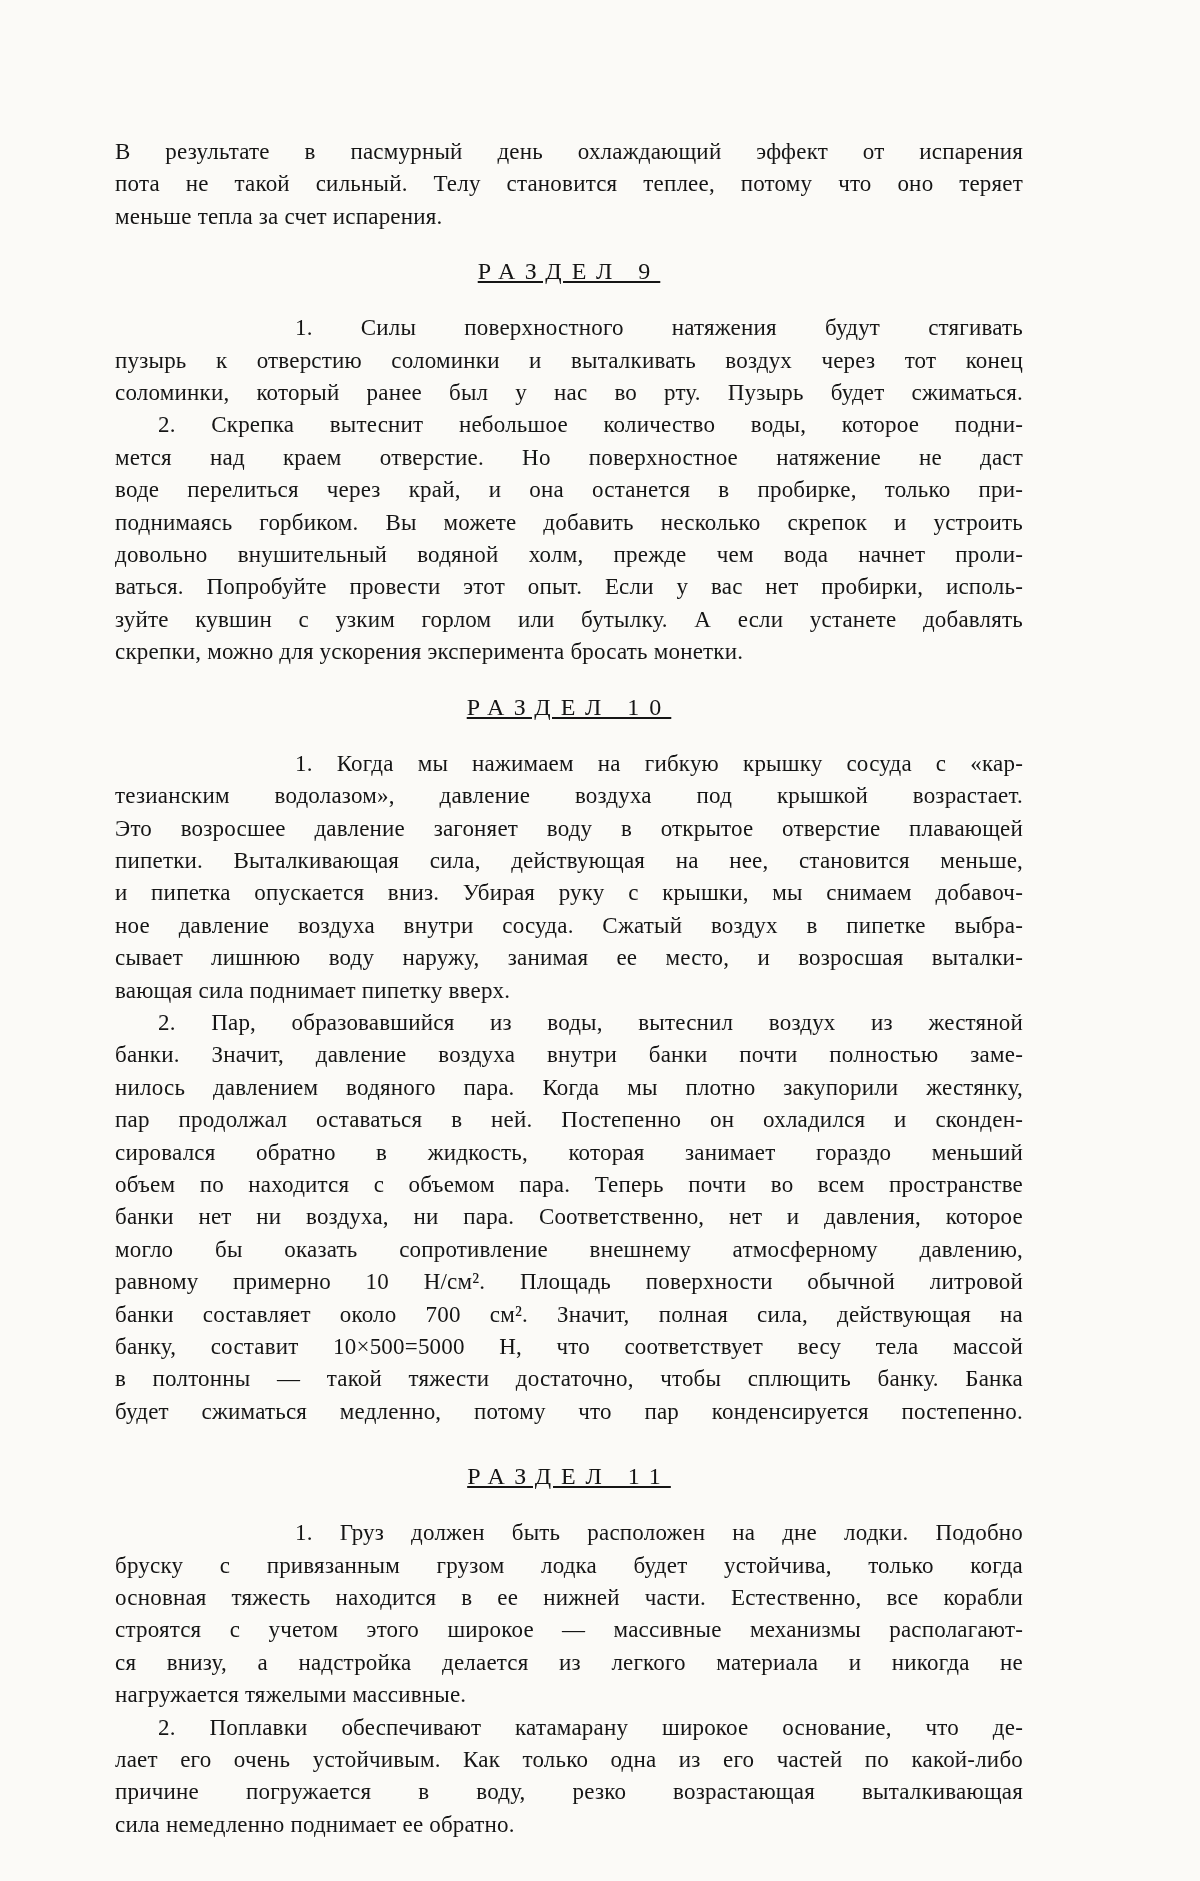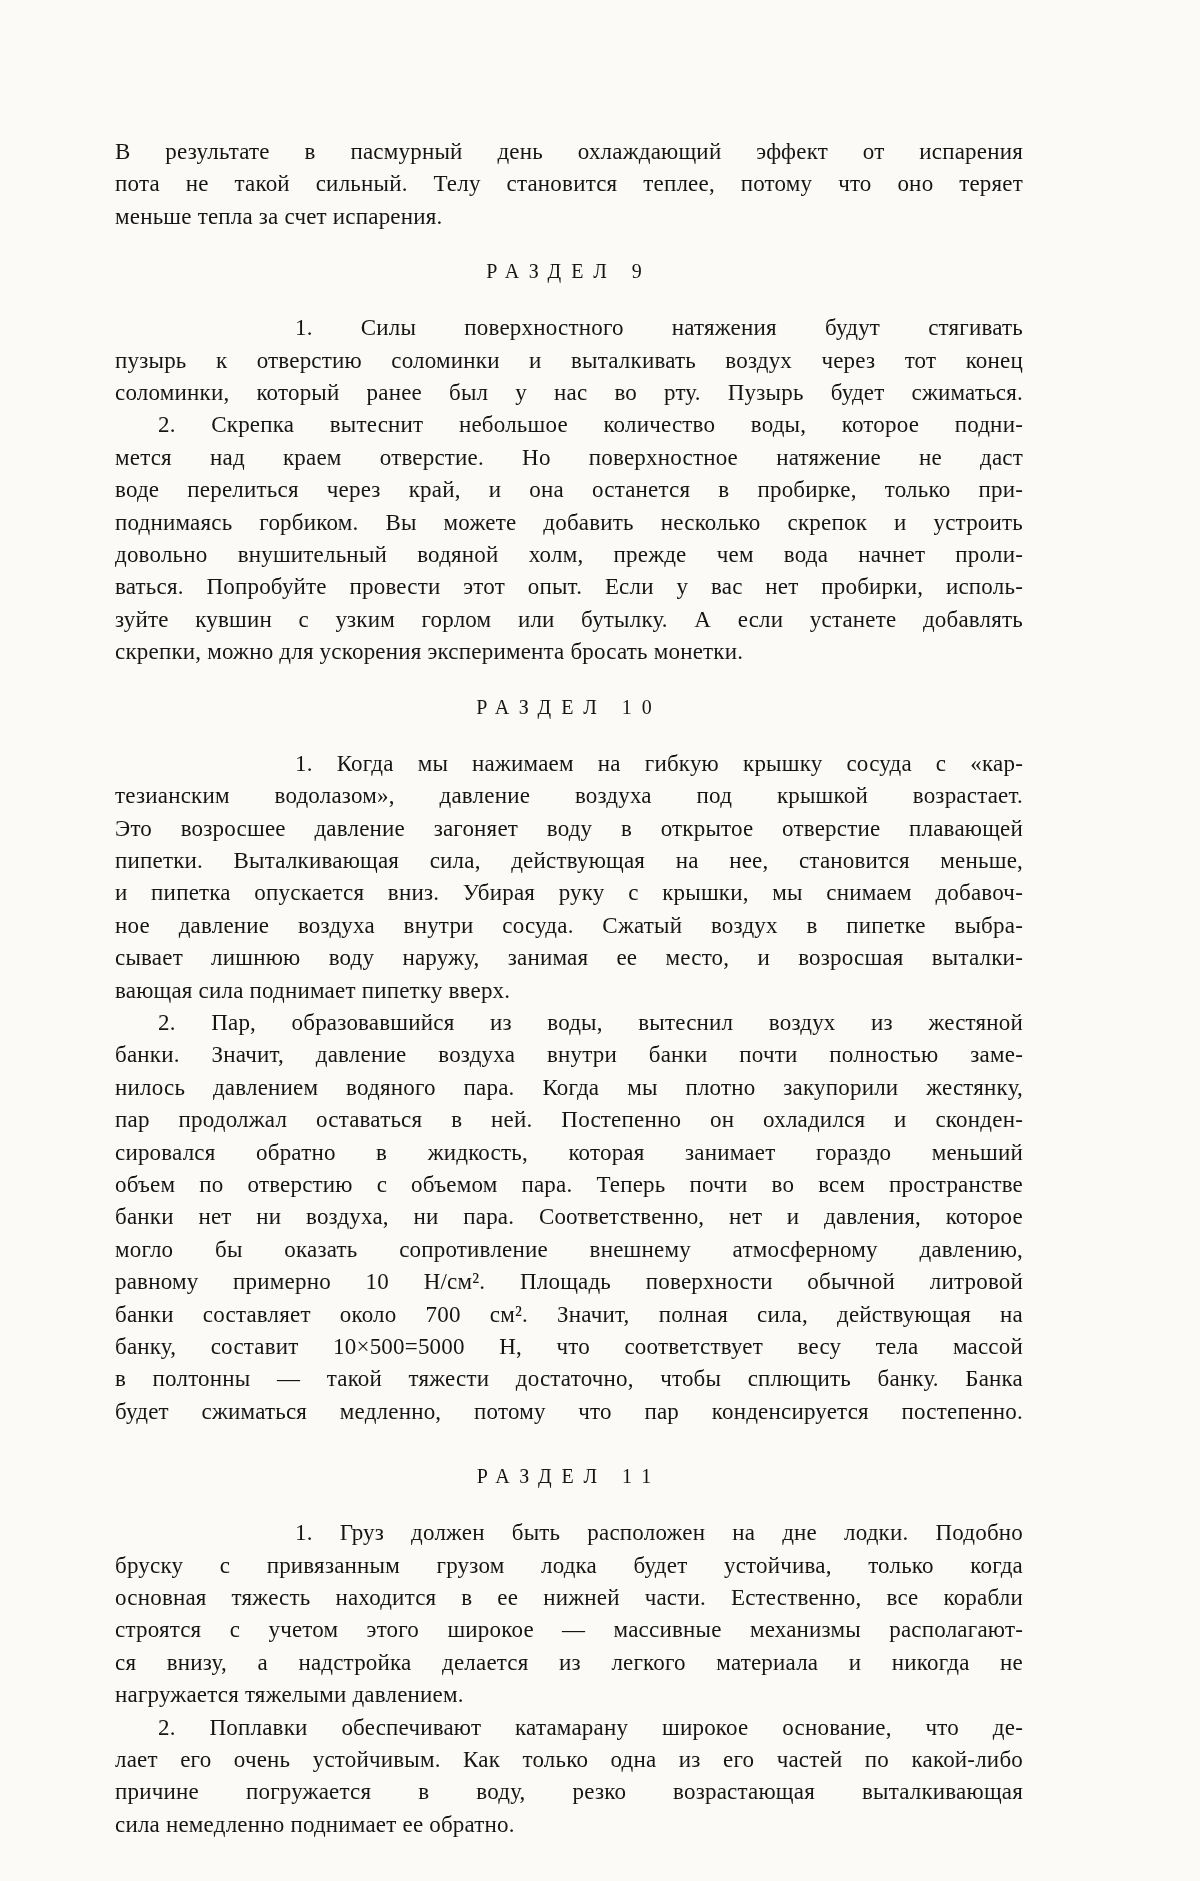--- a/index.html
+++ b/index.html
@@ -32,26 +32,27 @@
   }
   .ln.last {
     text-align-last: left;
     -moz-text-align-last: left;
   }
   .ind-d { text-indent: 180px; }  
   .ind-n { text-indent: 43px; }   
   .hd {
     margin: 22px 0 24px;
     text-align: center;
-    font-size: 20px;
+    font-size: 24px;
     font-weight: normal;
     letter-spacing: 10px;
     line-height: 33px;
     color: #151515;
     white-space: nowrap;
+    text-decoration: underline;
   }
   .hd.extra-top { margin-top: 32px; }
 </style>
 </head>
 <body>
 
 <div class="page">
   <div class="text-column">
 
     <div class="para">
@@ -91,39 +92,39 @@
       <div class="ln">сывает лишнюю воду наружу, занимая ее место, и возросшая выталки-</div>
       <div class="ln last">вающая сила поднимает пипетку вверх.</div>
     </div>
 
     <div class="para">
       <div class="ln ind-n">2. Пар, образовавшийся из воды, вытеснил воздух из жестяной</div>
       <div class="ln">банки. Значит, давление воздуха внутри банки почти полностью заме-</div>
       <div class="ln">нилось давлением водяного пара. Когда мы плотно закупорили жестянку,</div>
       <div class="ln">пар продолжал оставаться в ней. Постепенно он охладился и сконден-</div>
       <div class="ln">сировался обратно в жидкость, которая занимает гораздо меньший</div>
-      <div class="ln">объем по отверстию с объемом пара. Теперь почти во всем пространстве</div>
+      <div class="ln">объем по находится с объемом пара. Теперь почти во всем пространстве</div>
       <div class="ln">банки нет ни воздуха, ни пара. Соответственно, нет и давления, которое</div>
       <div class="ln">могло бы оказать сопротивление внешнему атмосферному давлению,</div>
       <div class="ln">равному примерно 10 Н/см². Площадь поверхности обычной литровой</div>
       <div class="ln">банки составляет около 700 см². Значит, полная сила, действующая на</div>
       <div class="ln">банку, составит 10×500=5000 Н, что соответствует весу тела массой</div>
       <div class="ln">в полтонны — такой тяжести достаточно, чтобы сплющить банку. Банка</div>
       <div class="ln">будет сжиматься медленно, потому что пар конденсируется постепенно.</div>
     </div>
 
     <div class="hd extra-top">РАЗДЕЛ 11</div>
 
     <div class="para">
       <div class="ln ind-d">1. Груз должен быть расположен на дне лодки. Подобно</div>
       <div class="ln">бруску с привязанным грузом лодка будет устойчива, только когда</div>
       <div class="ln">основная тяжесть находится в ее нижней части. Естественно, все корабли</div>
       <div class="ln">строятся с учетом этого широкое — массивные механизмы располагают-</div>
       <div class="ln">ся внизу, а надстройка делается из легкого материала и никогда не</div>
-      <div class="ln last">нагружается тяжелыми давлением.</div>
+      <div class="ln last">нагружается тяжелыми массивные.</div>
     </div>
 
     <div class="para">
       <div class="ln ind-n">2. Поплавки обеспечивают катамарану широкое основание, что де-</div>
       <div class="ln">лает его очень устойчивым. Как только одна из его частей по какой-либо</div>
       <div class="ln">причине погружается в воду, резко возрастающая выталкивающая</div>
       <div class="ln last">сила немедленно поднимает ее обратно.</div>
     </div>
 
   </div>

